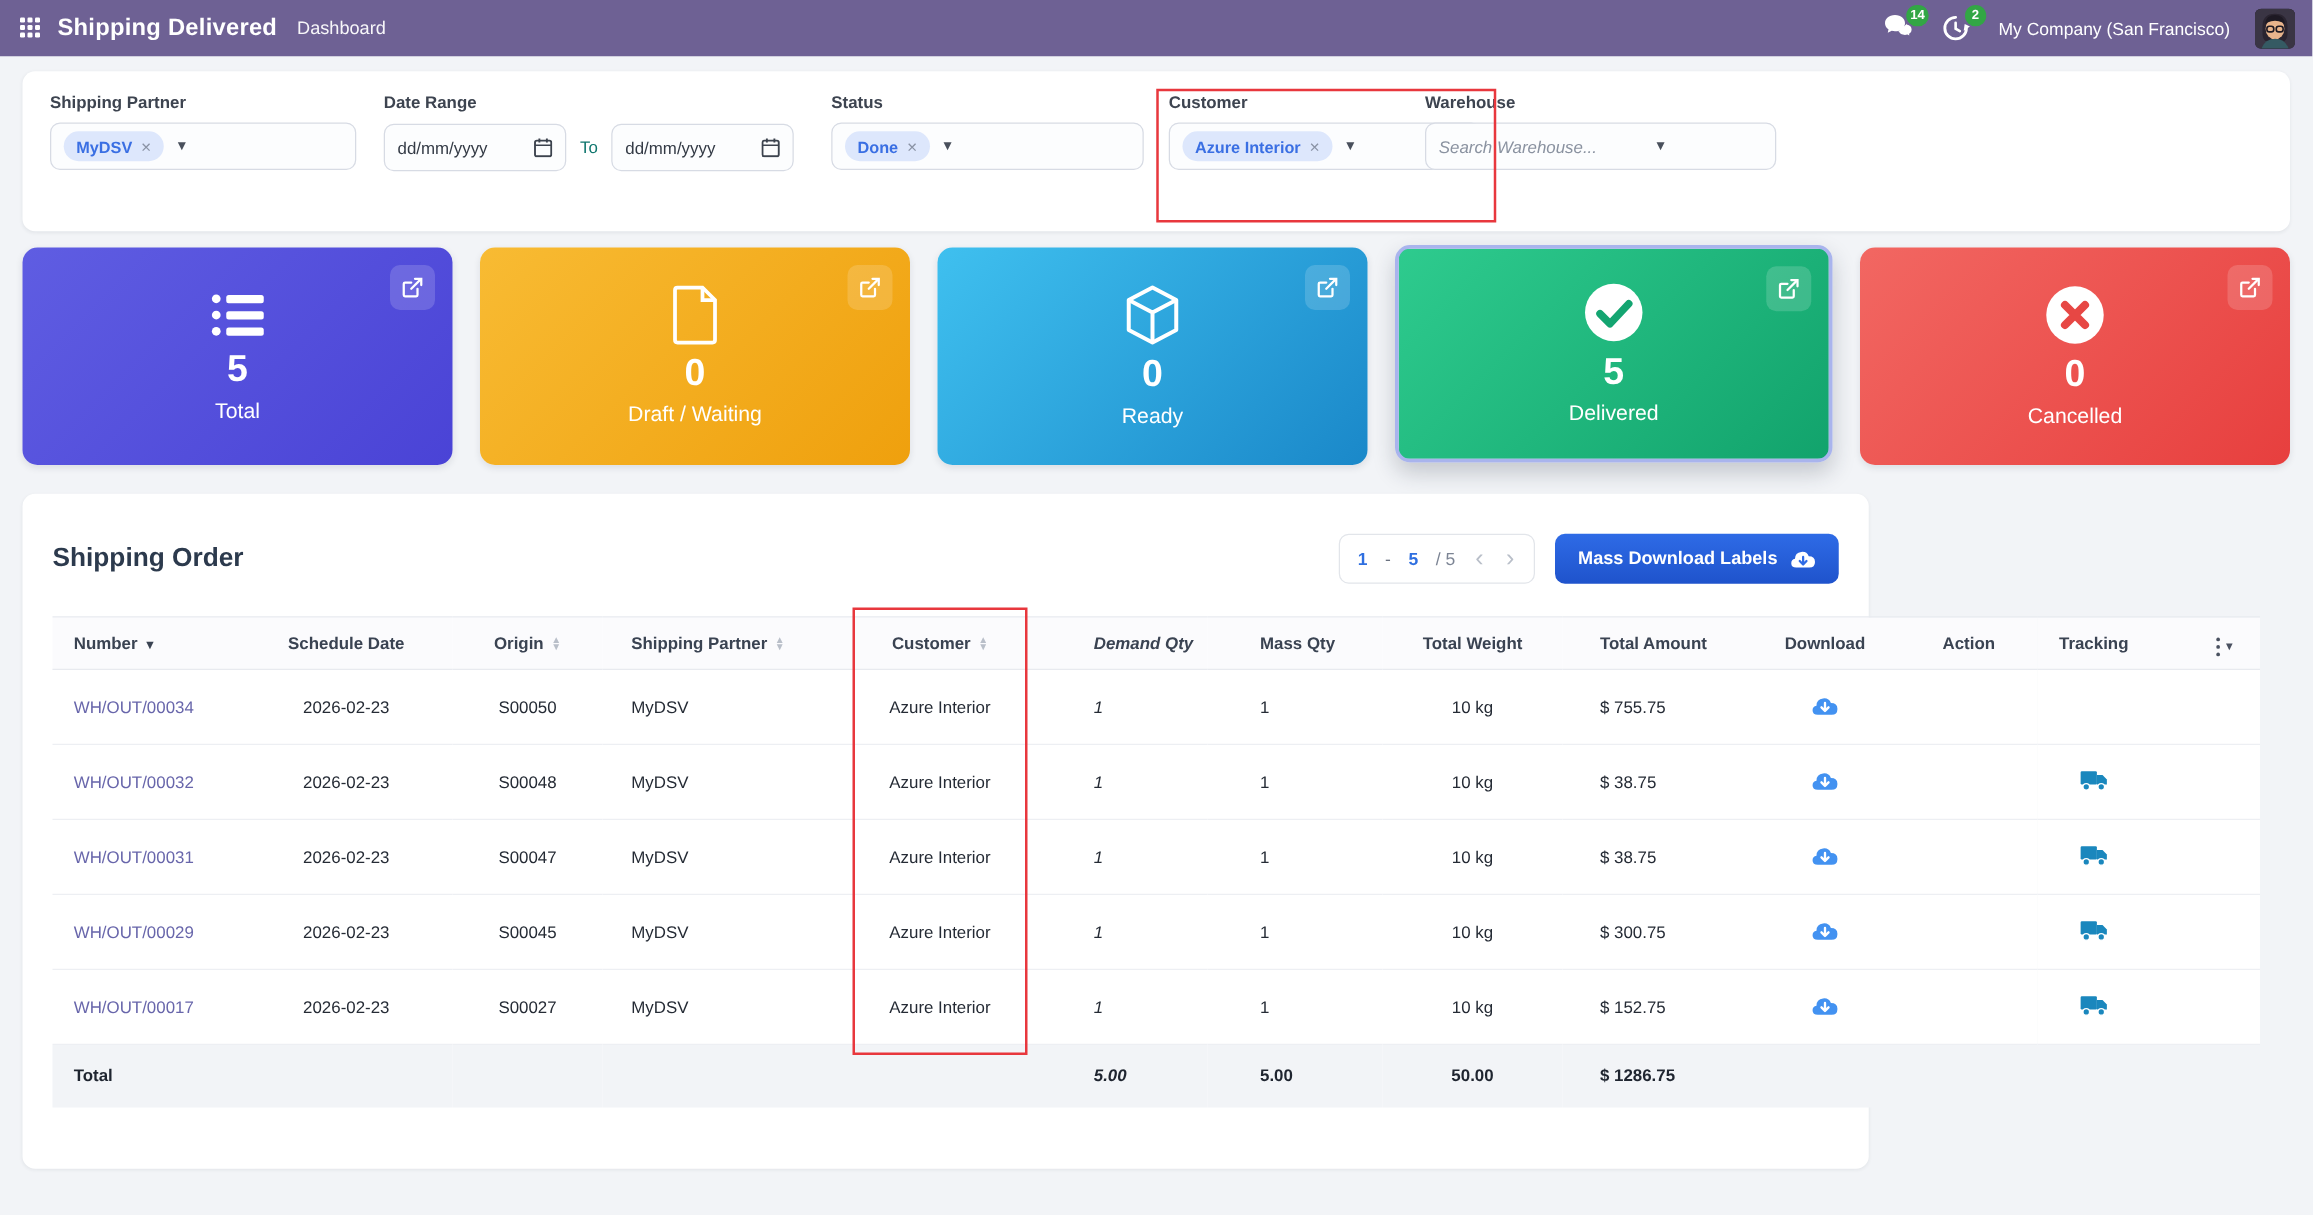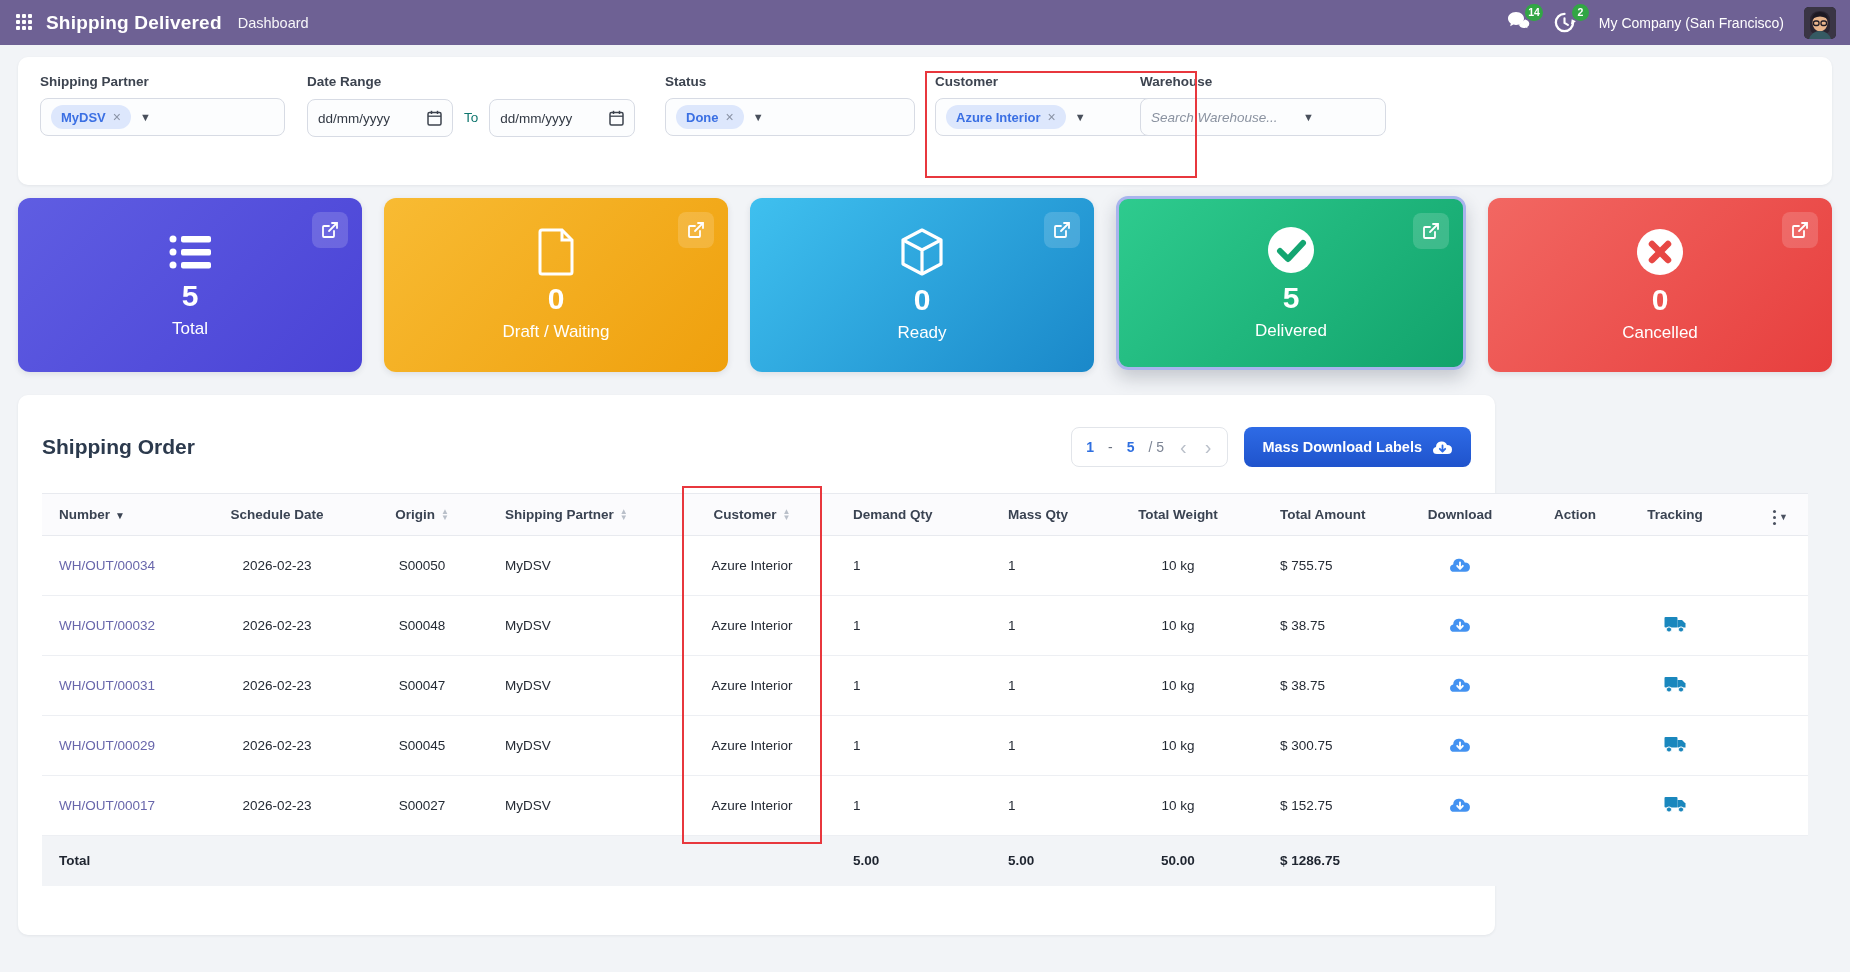--- a/index.html
+++ b/index.html
@@ -72,21 +72,21 @@
   thead th { height:42px; font-size:13.5px; font-weight:bold; color:#3a4352;
     background:#fbfbfd; border-top:1px solid #e8eaef; border-bottom:1px solid #e8eaef;
     text-align:left; white-space:nowrap; }
   tbody td { height:60px; font-size:13.5px; color:#252b35; border-bottom:1px solid #edeff3;
     white-space:nowrap; background:#fff; }
   .c-number  { padding-left:17px; }
   .c-sched   { text-align:center; }
   .c-origin  { text-align:center; }
   .c-partner { padding-left:23px; }
   .c-cust    { text-align:center; }
-  .c-demand  { padding-left:33px; }
+  .c-demand  { padding-left:55px;font-style:italic; }
   .c-done    { padding-left:42px; }
   .c-weight  { text-align:center; }
   .c-amount  { padding-left:30px; }
   .c-dl, .c-action, .c-track { text-align:center; }
   .c-menu { text-align:right; padding-right:20px; }
   .order-link { color:#6866ab; cursor:pointer; text-decoration:none; }
   .sort-caret { font-size:10px; color:#3a4352; margin-left:5px; }
   .sort-dual { display:inline-flex; flex-direction:column; vertical-align:middle;
     margin-left:6px; line-height:6px; color:#b9bfc9; font-size:8px; cursor:pointer; }
   tfoot td { height:50px; background:#f2f4f7; font-size:13.5px; font-weight:bold;
@@ -205,21 +205,21 @@
       <span class="tag">
         <span>Azure Interior</span>
         <span class="x">×</span>
       </span>
       <span class="caret">▼</span>
     </div>
   </div>
 
   <div class="fgroup" style="left:1122px;">
     <span class="flabel">Warehouse</span>
-    <div class="fbox" style="width:246px;">
+    <div class="fbox" style="width:281px;gap:20px;">
       <input class="wh-input" placeholder="Search Warehouse..." style="">
       <span class="caret" style="margin-left:2px;">▼</span>
     </div>
   </div>
 </div>
 
 <div class="hl-red hl-filter"></div>
 
 <div class="cards">
 

